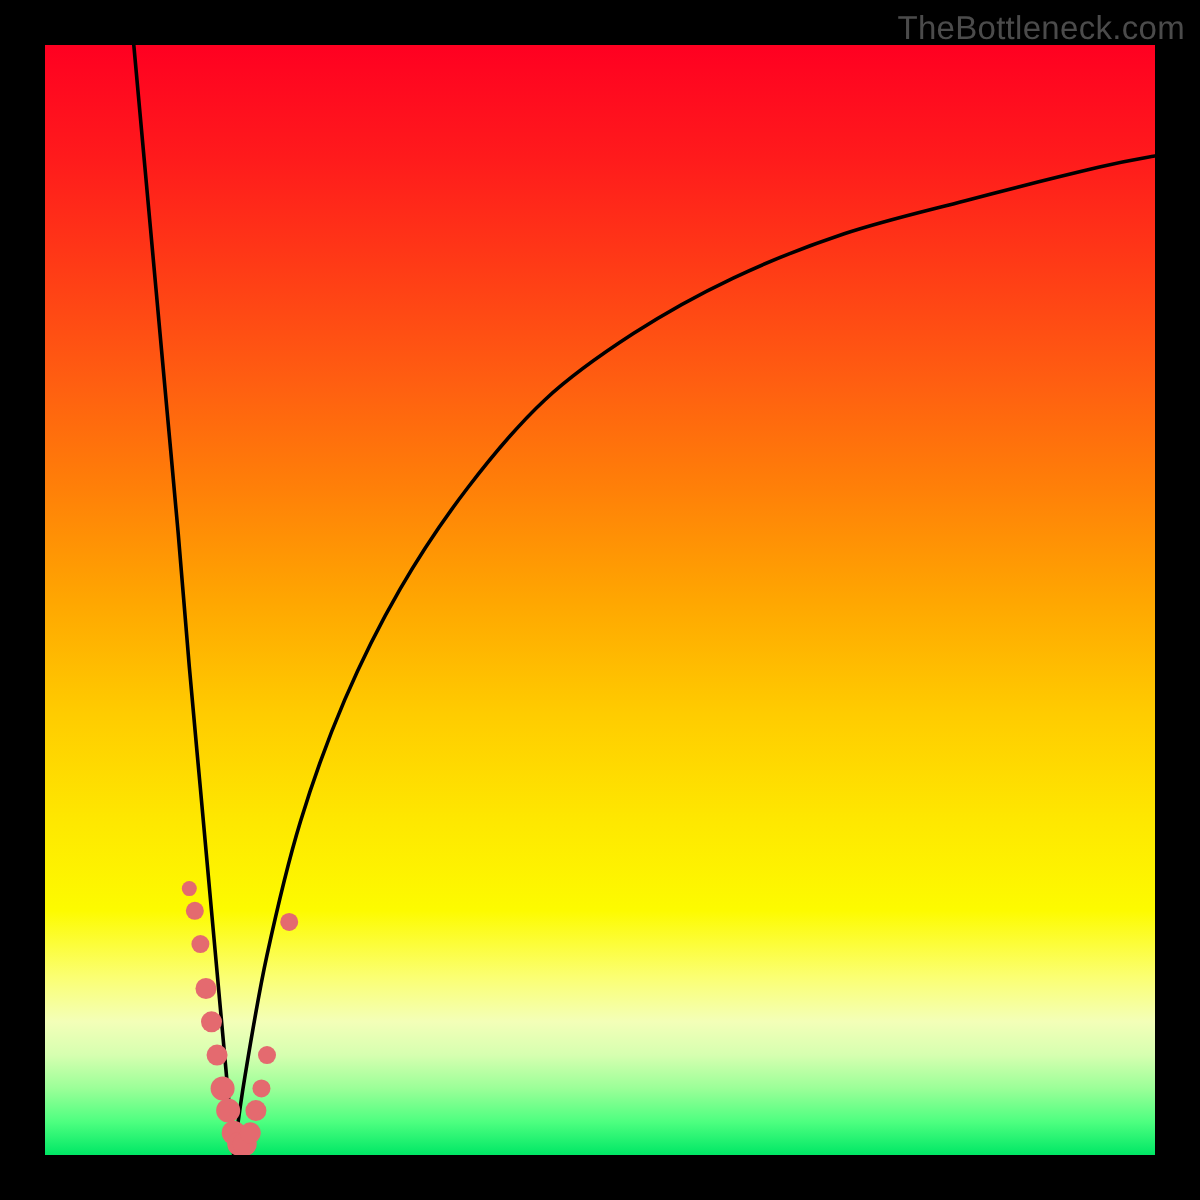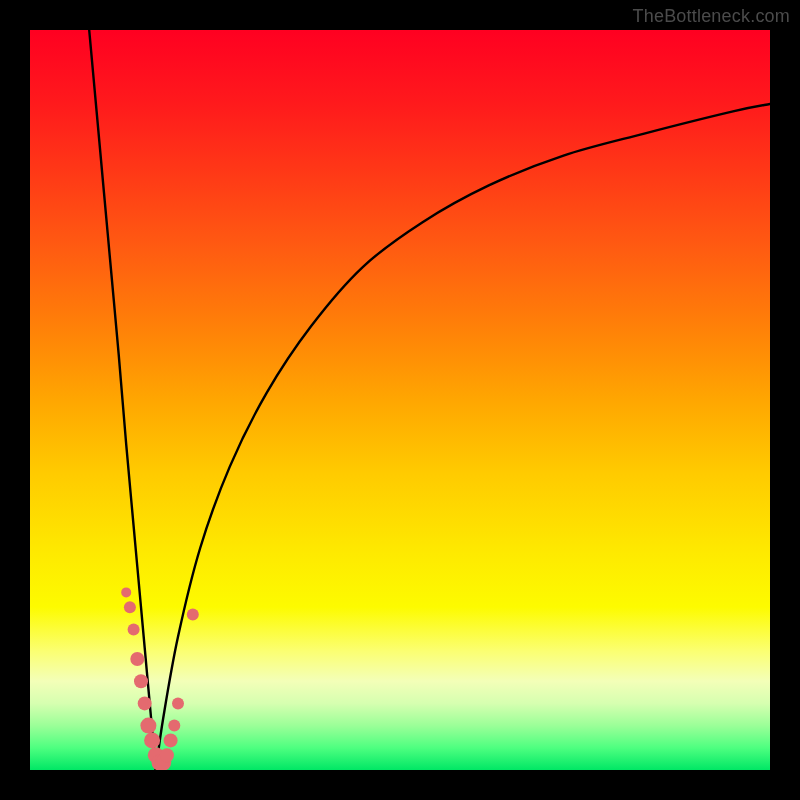--- a/index.html
+++ b/index.html
@@ -33,21 +33,21 @@
     position: absolute;
     inset: 0;
     width: 100%;
     height: 100%;
   }
   .watermark {
     position: absolute;
     top: 6px;
     right: 10px;
     color: #4b4b4b;
-    font-size: 18px;
+    font-size: 22px;
     font-weight: 500;
     letter-spacing: 0.2px;
     user-select: none;
   }
 </style>
 </head>
 <body>
 
 <div class="frame">
   <div class="watermark">TheBottleneck.com</div>

